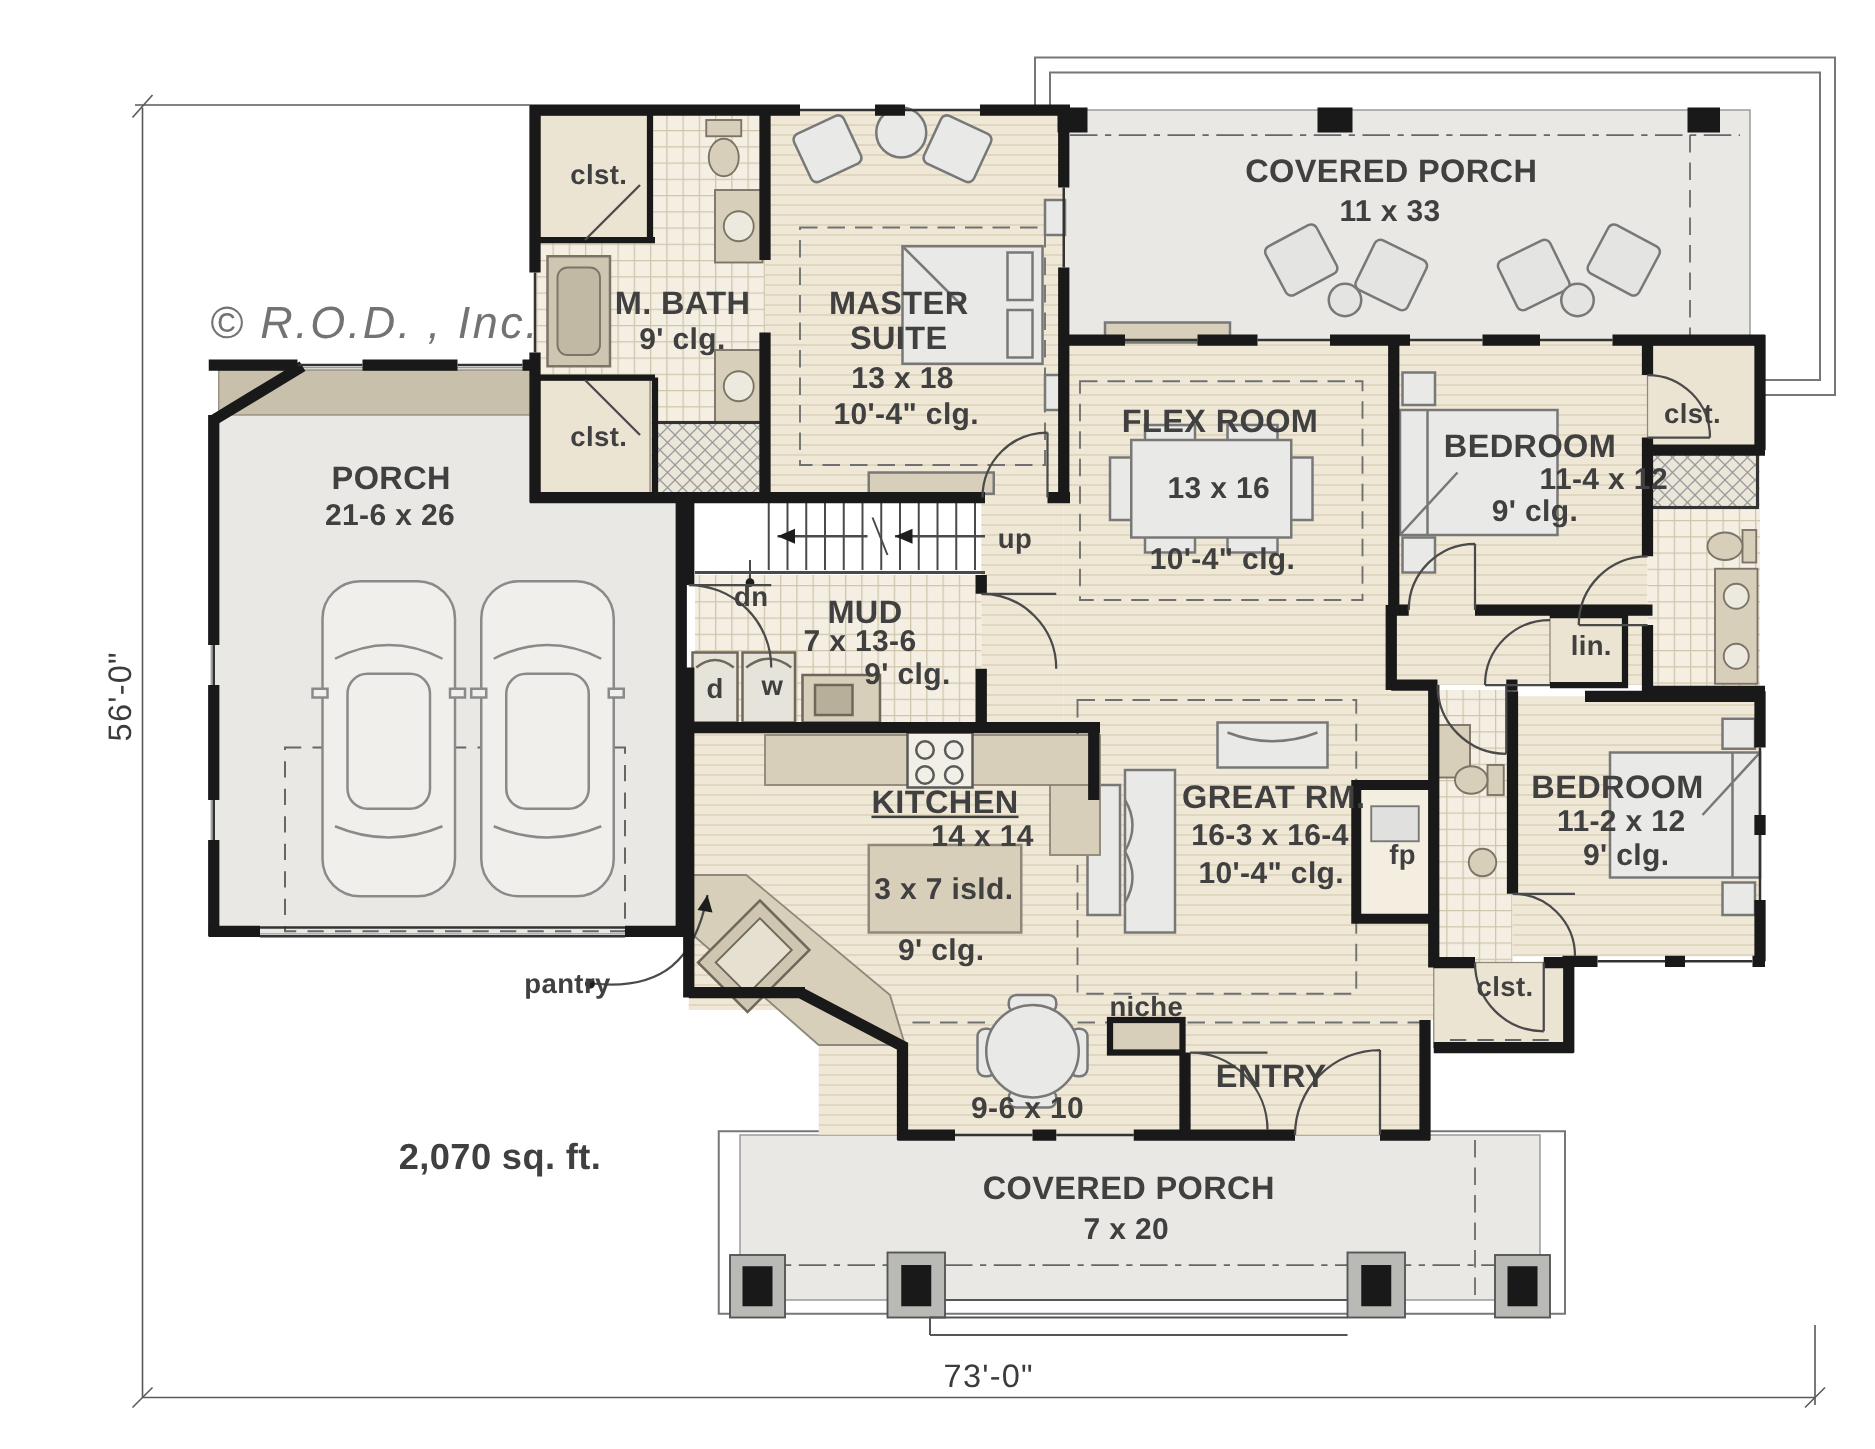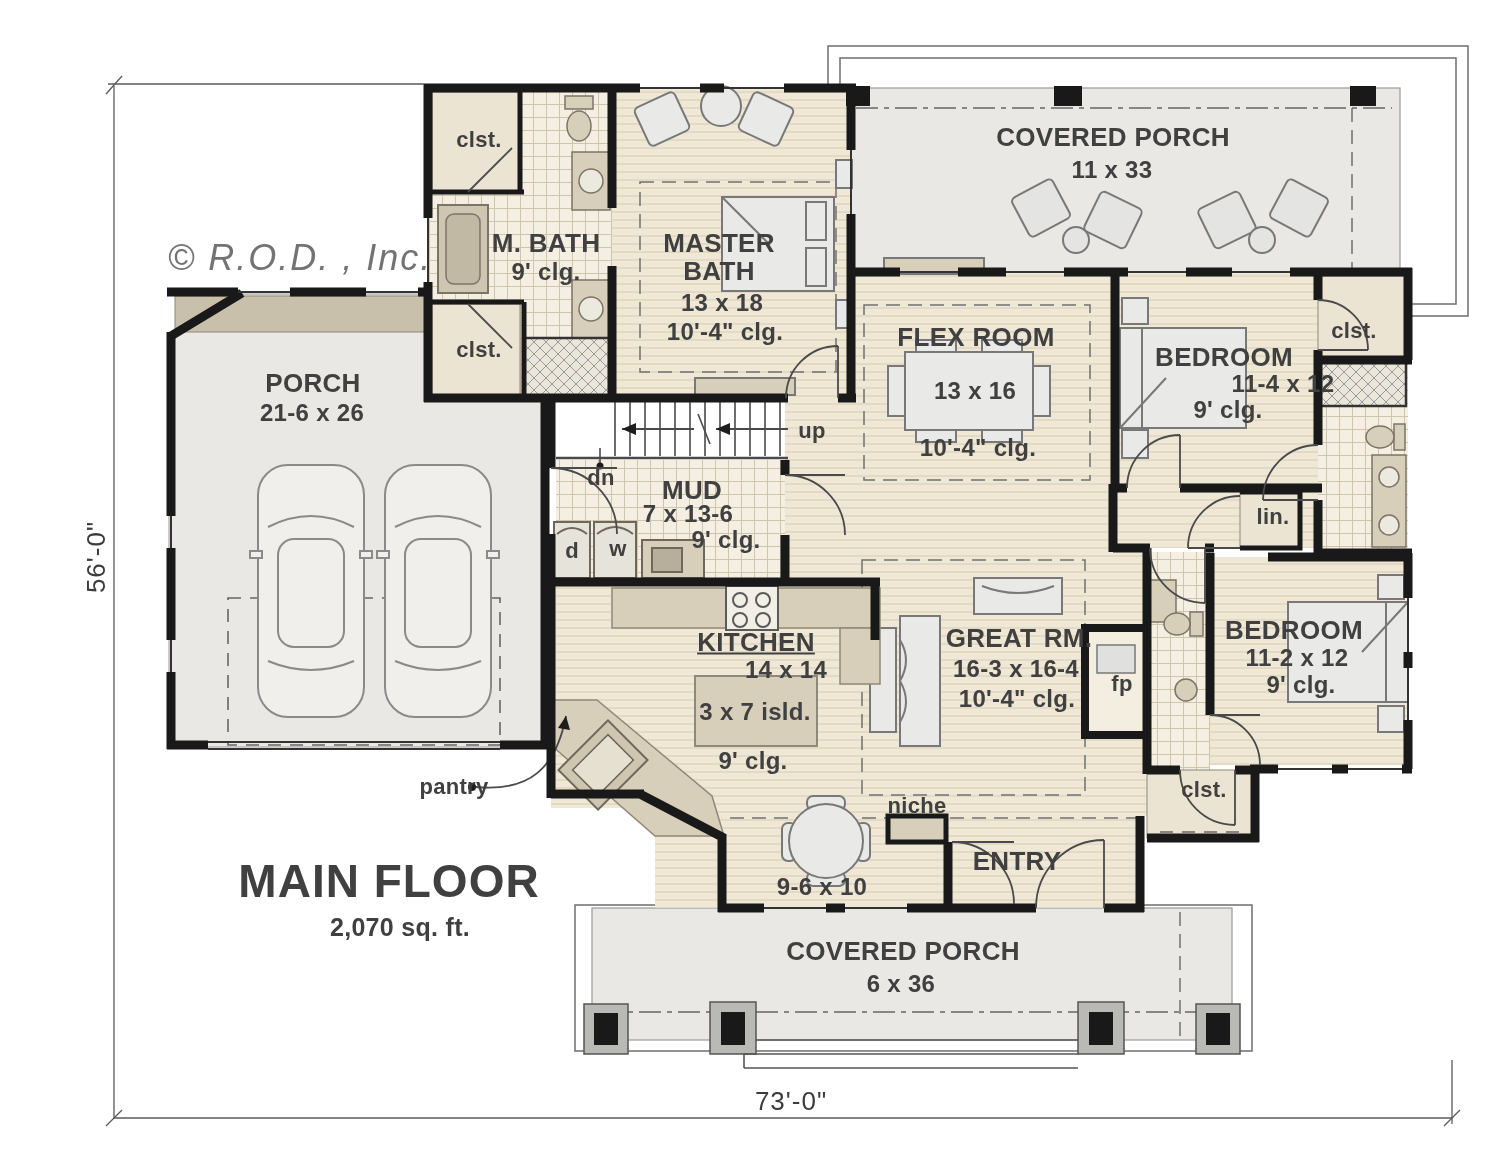--- a/index.html
+++ b/index.html
@@ -5,21 +5,21 @@
   html,body{margin:0;padding:0;background:#ffffff;}
   #stage{position:relative;width:1500px;height:1159px;background:#ffffff;overflow:hidden;
          font-family:"Liberation Sans",sans-serif;}
   #plan-svg{position:absolute;left:0;top:0;}
   .labels{position:absolute;left:0;top:0;width:100%;height:100%;pointer-events:none;}
   .lbl{position:absolute;transform:translate(-50%,-50%);font-family:"Liberation Sans",sans-serif;
        font-weight:bold;font-size:24px;color:#404040;white-space:nowrap;letter-spacing:.3px;}
   .s26{font-size:26px;}
   .s22{font-size:22px;}
   .title{font-size:46px;letter-spacing:1px;}
-  .sub{font-size:25px;}
+  .sub{font-size:29px;}
   .copy{font-weight:400;font-style:italic;font-size:36px;color:#737373;letter-spacing:2px;}
   .dim{font-weight:400;font-size:26px;color:#3c3c3c;letter-spacing:1px;}
   .rot{transform:translate(-50%,-50%) rotate(-90deg);}
 </style>
 </head>
 <body>
 
 <div id="stage">
 
 <svg id="plan-svg" width="1500" height="1159" viewBox="0 0 1500 1159">
@@ -374,21 +374,21 @@
   <div class="lbl s26" style="left:1113px;top:137px;">COVERED PORCH</div>
   <div class="lbl" style="left:1112px;top:170px;">11 x 33</div>
 
   <div class="lbl s22" style="left:479px;top:140px;">clst.</div>
   <div class="lbl s22" style="left:479px;top:350px;">clst.</div>
 
   <div class="lbl s26" style="left:546px;top:243px;">M. BATH</div>
   <div class="lbl" style="left:546px;top:272px;">9' clg.</div>
 
   <div class="lbl s26" style="left:719px;top:243px;">MASTER</div>
-  <div class="lbl s26" style="left:719px;top:271px;">BATH</div>
+  <div class="lbl s26" style="left:719px;top:271px;">SUITE</div>
   <div class="lbl" style="left:722px;top:303px;">13 x 18</div>
   <div class="lbl" style="left:725px;top:332px;">10'-4" clg.</div>
 
   <div class="lbl s26" style="left:313px;top:383px;">PORCH</div>
   <div class="lbl" style="left:312px;top:413px;">21-6 x 26</div>
 
   <div class="lbl s26" style="left:976px;top:337px;">FLEX ROOM</div>
   <div class="lbl" style="left:975px;top:391px;">13 x 16</div>
   <div class="lbl" style="left:978px;top:448px;">10'-4" clg.</div>
 
@@ -422,22 +422,21 @@
   <div class="lbl s26" style="left:1294px;top:630px;">BEDROOM</div>
   <div class="lbl" style="left:1297px;top:658px;">11-2 x 12</div>
   <div class="lbl" style="left:1301px;top:685px;">9' clg.</div>
   <div class="lbl s22" style="left:1204px;top:790px;">clst.</div>
 
   <div class="lbl s22" style="left:917px;top:806px;">niche</div>
   <div class="lbl" style="left:822px;top:887px;">9-6 x 10</div>
   <div class="lbl s26" style="left:1017px;top:861px;">ENTRY</div>
 
   <div class="lbl s26" style="left:903px;top:951px;">COVERED PORCH</div>
-  <div class="lbl" style="left:901px;top:984px;">6 x 36</div>
-
-  <div class="lbl title" style="left:389px;top:881px;">MAIN FLOOR</div>
+  <div class="lbl" style="left:901px;top:984px;">7 x 20</div>
+
   <div class="lbl sub" style="left:400px;top:927px;">2,070 sq. ft.</div>
 
   <div class="lbl dim rot" style="left:96px;top:557px;">56'-0"</div>
   <div class="lbl dim" style="left:791px;top:1101px;">73'-0"</div>
 </div>
 
 </div>
 
 </body></html>

